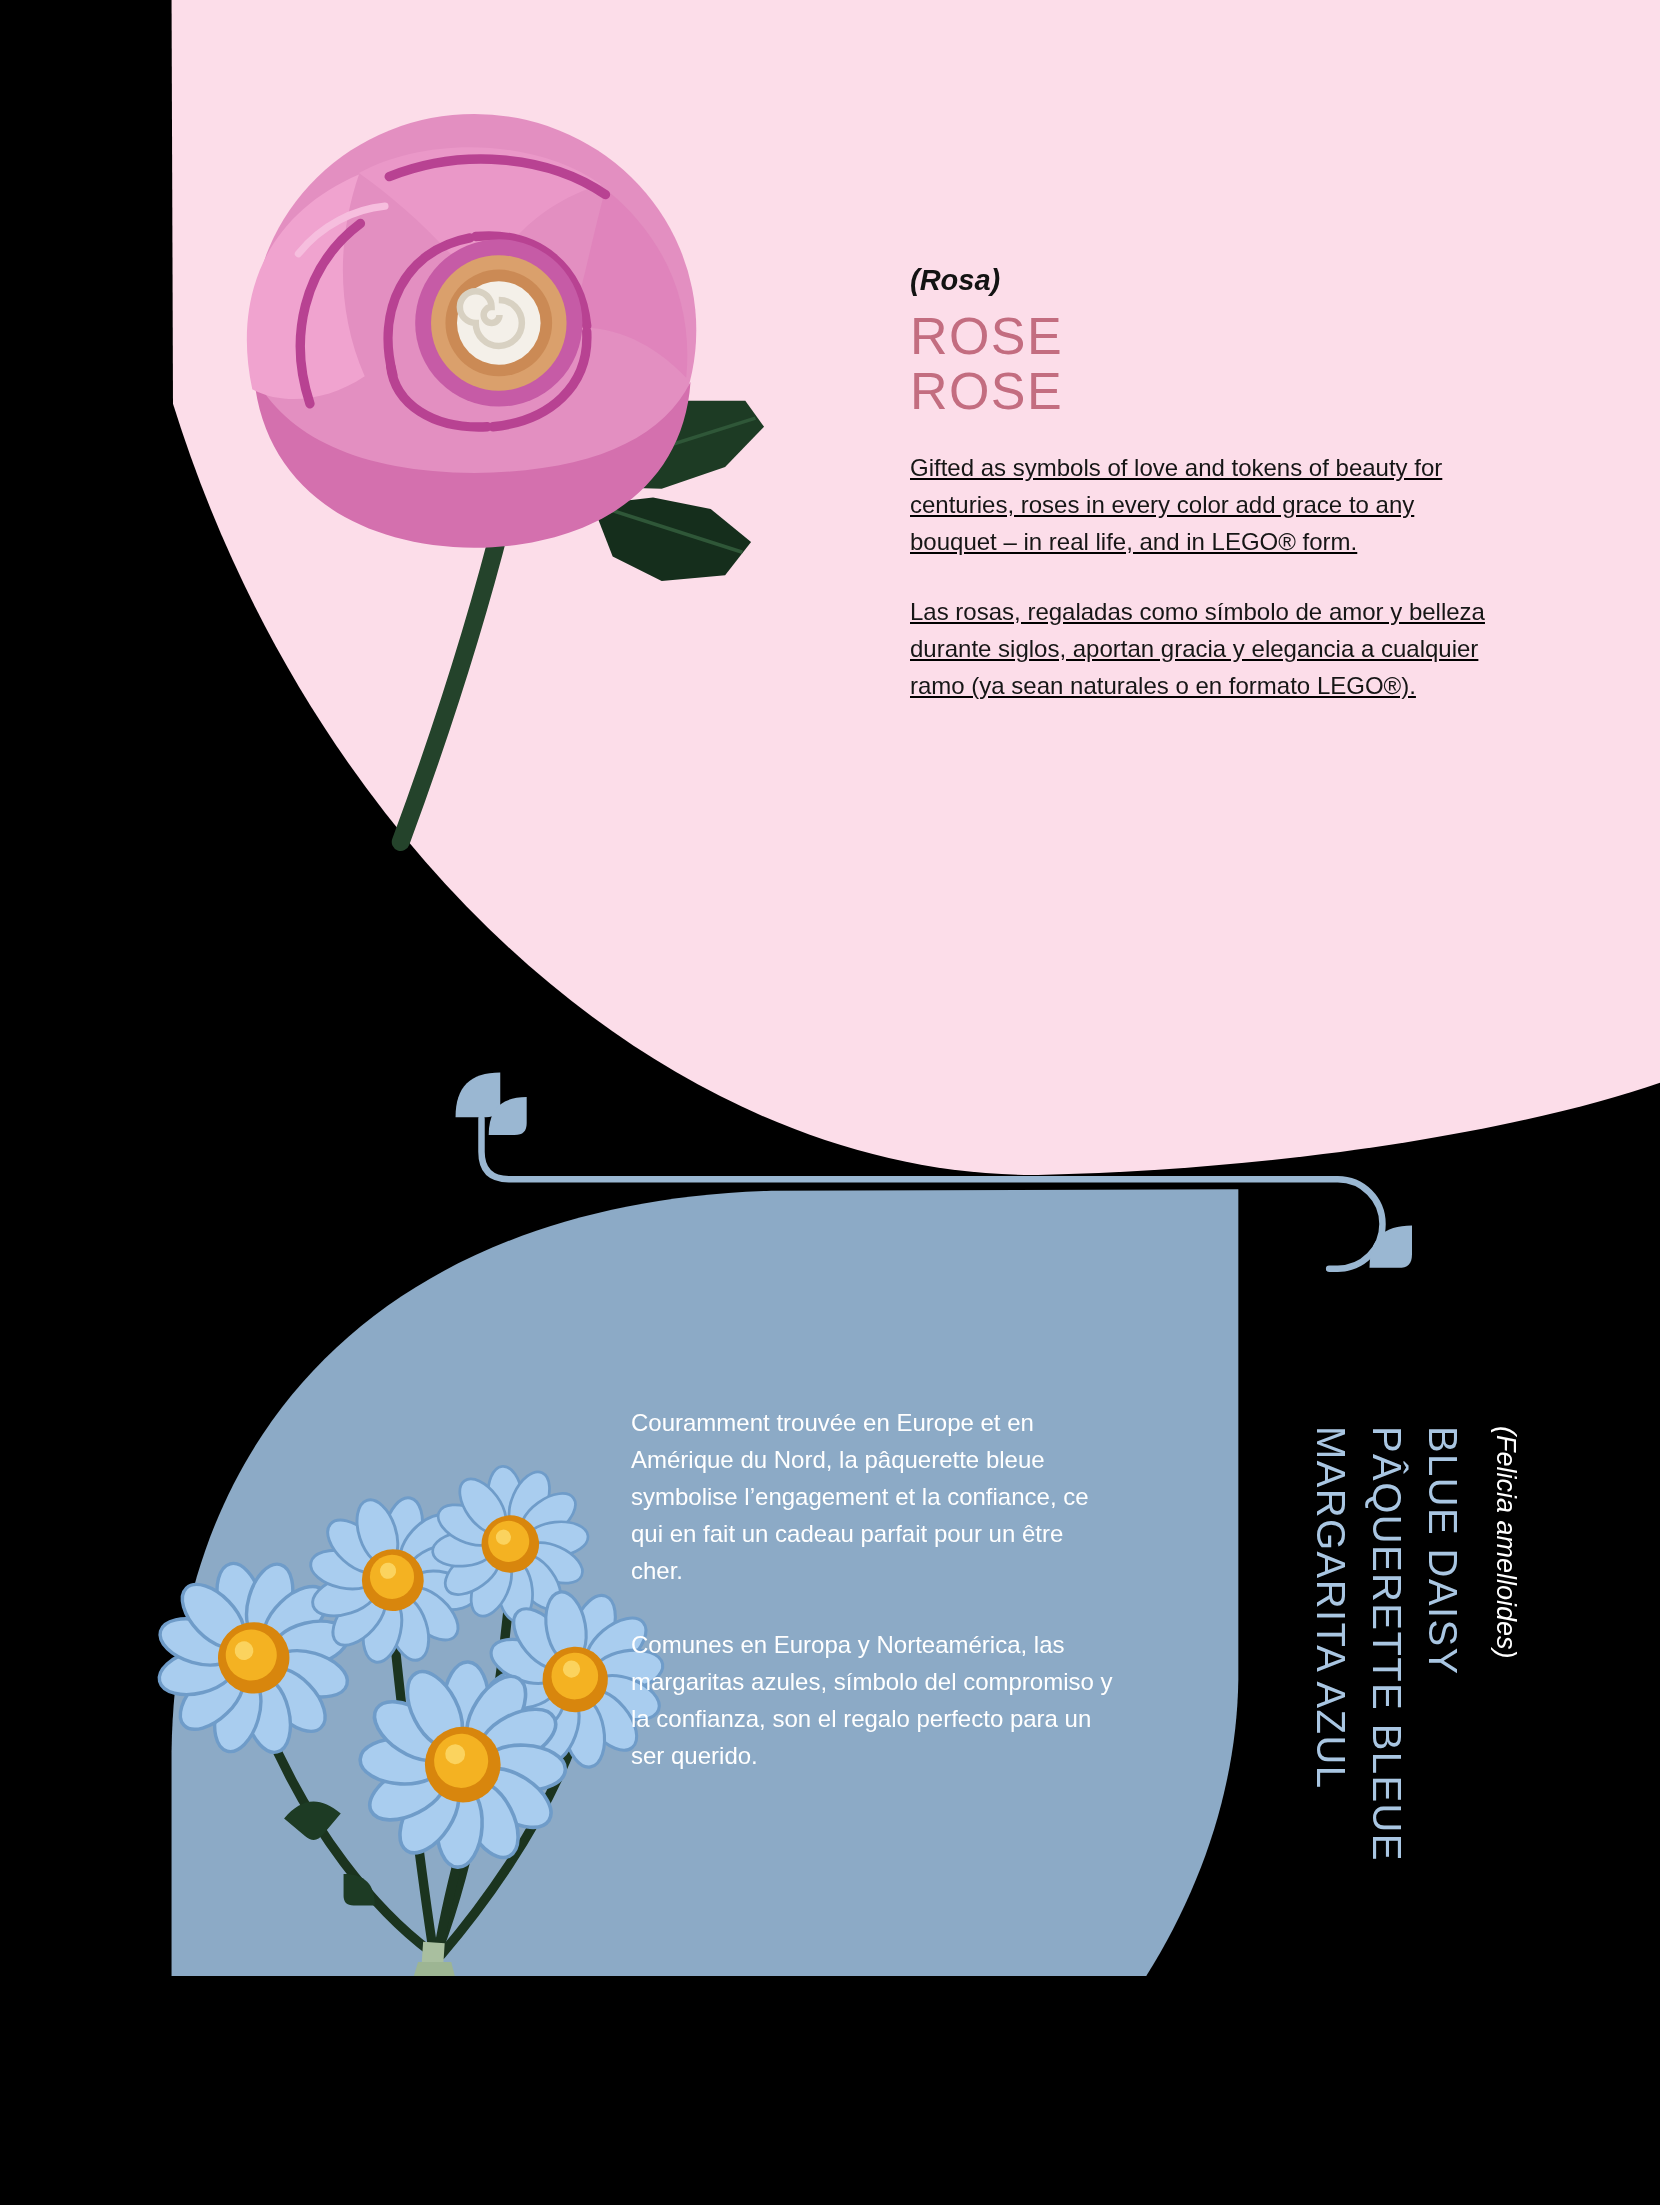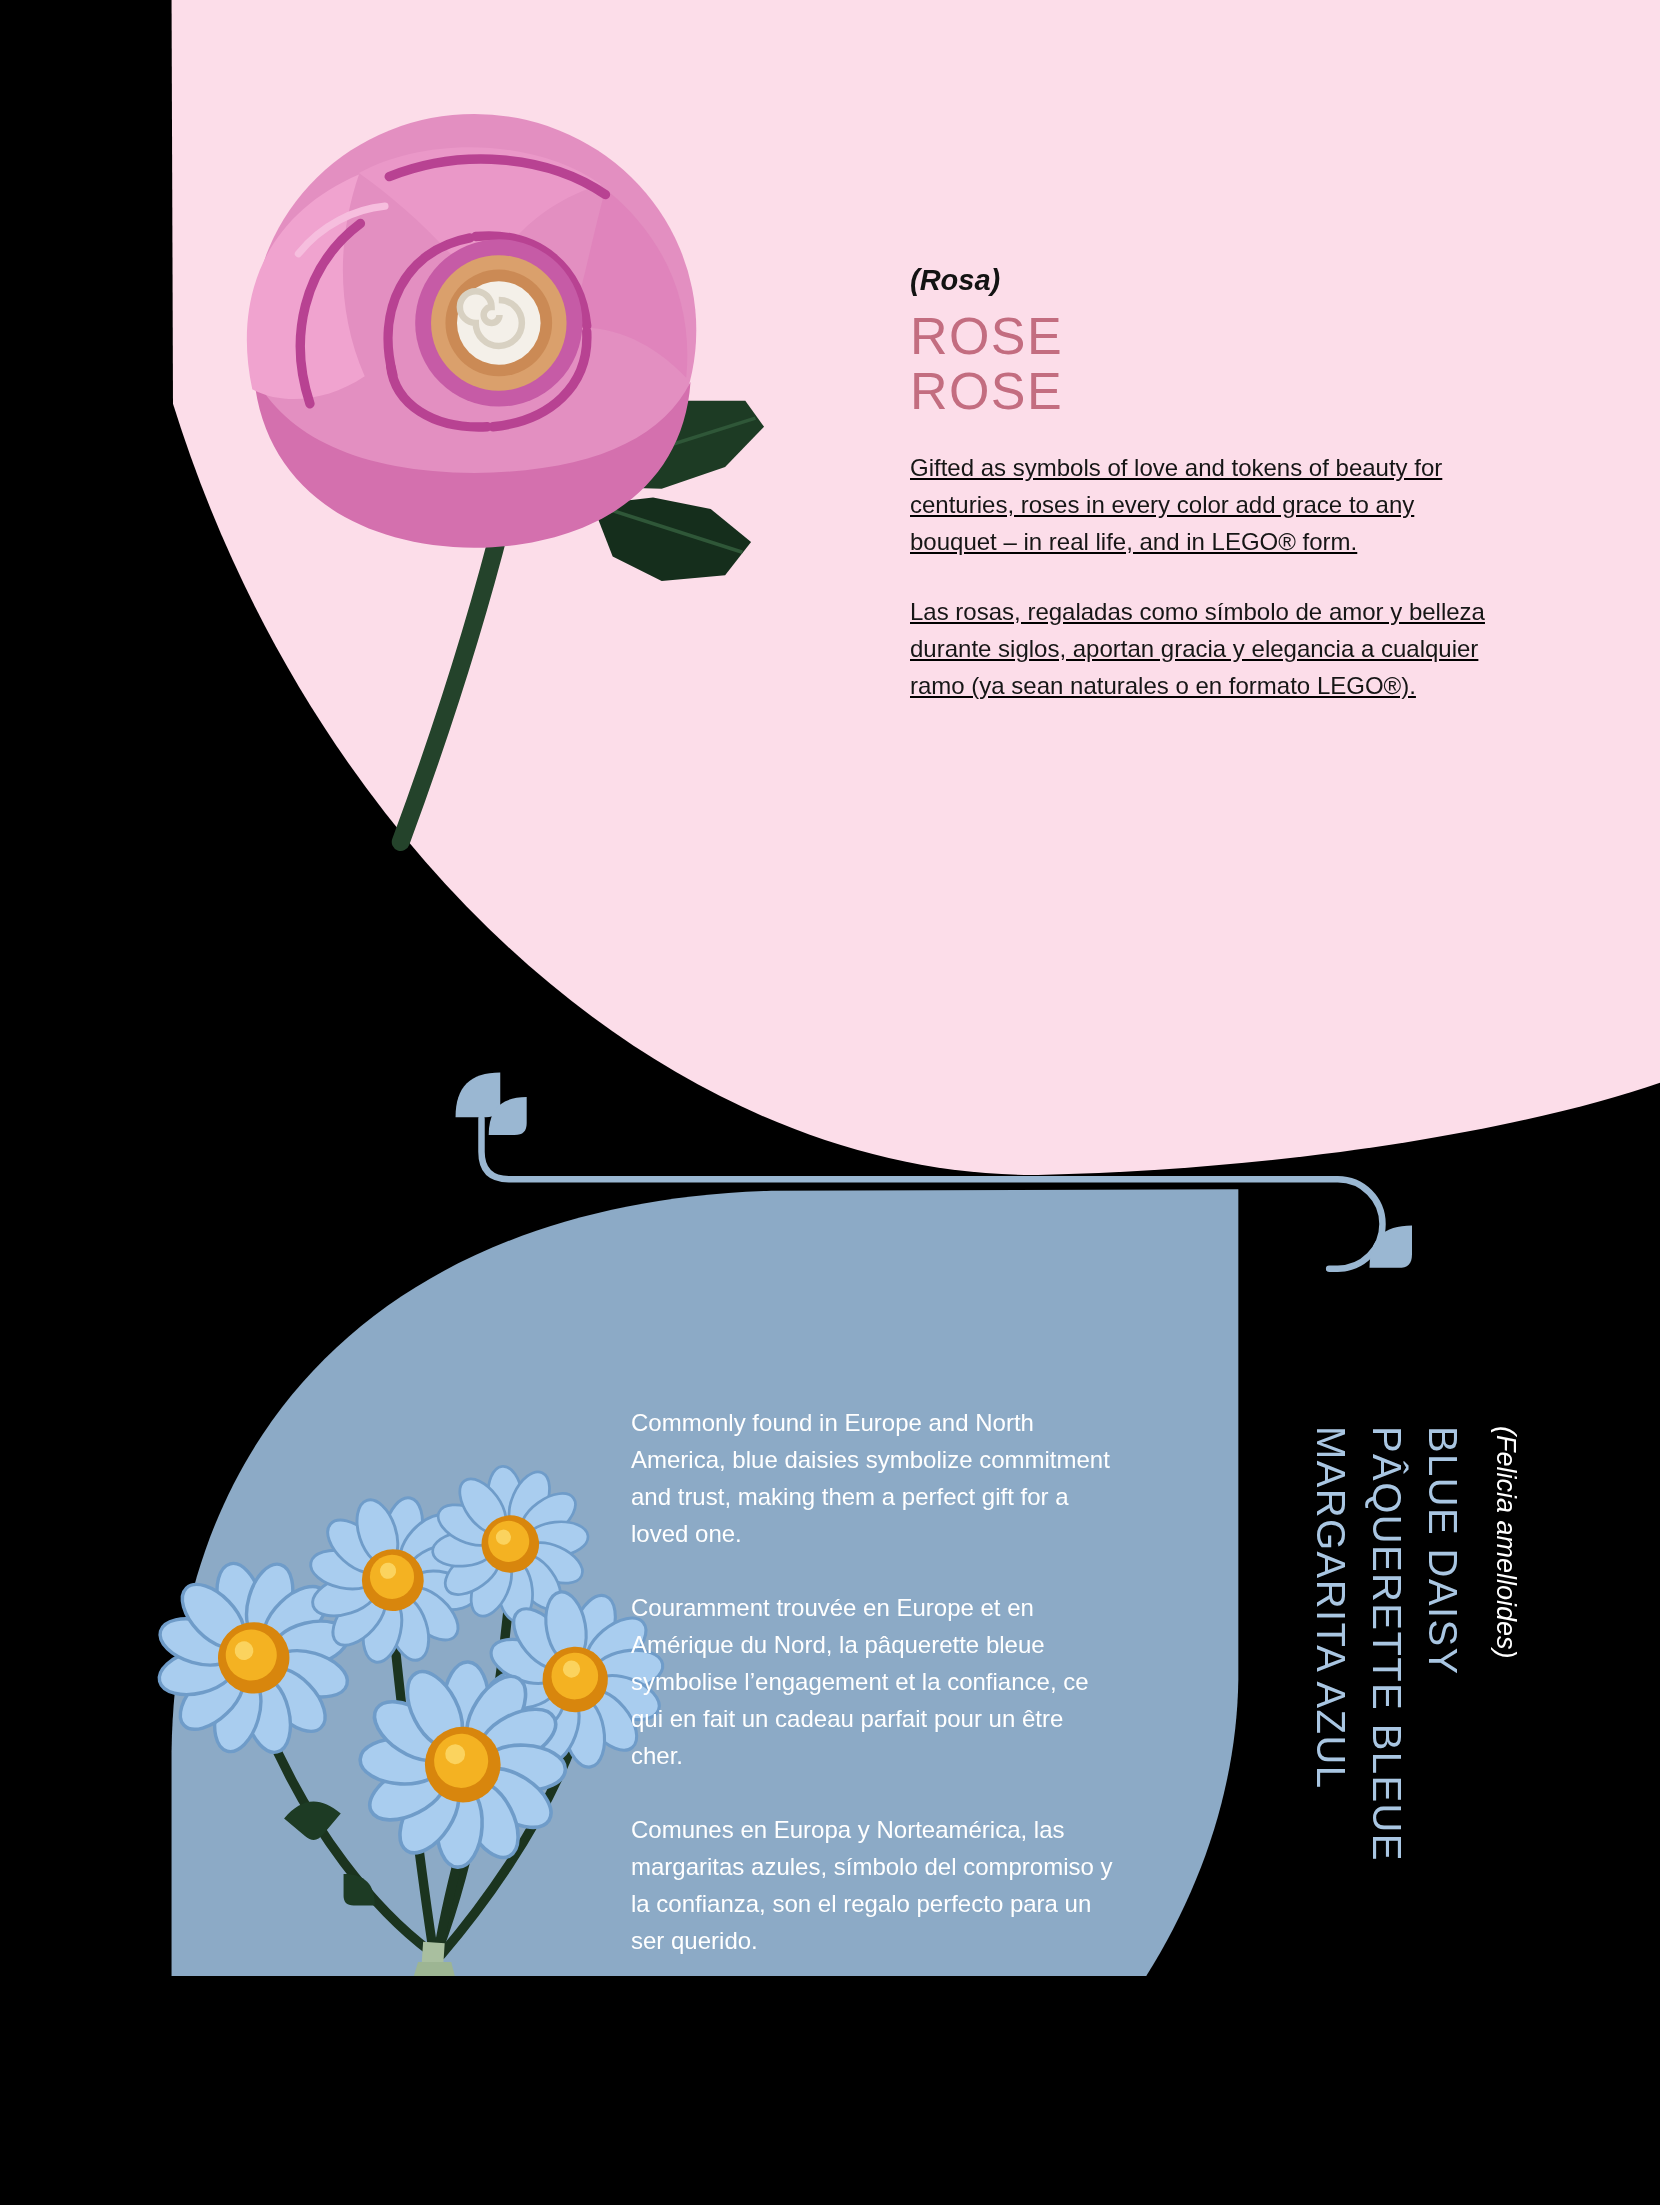--- a/index.html
+++ b/index.html
@@ -158,21 +158,20 @@
     <div class="latin-name">(Rosa)</div>
     <div class="big-title">ROSE</div>
     <div class="big-title">ROSE</div>
     <div class="rose-paras">
       <p class="para">Gifted as symbols of love and tokens of beauty for centuries, roses in every color add grace to any bouquet – in real life, and in LEGO® form.</p>
       <p class="para">Las rosas, regaladas como símbolo de amor y belleza durante siglos, aportan gracia y elegancia a cualquier ramo (ya sean naturales o en formato LEGO®).</p>
     </div>
   </div>
 
   <div class="daisy-text">
-    <p class="para">Commonly found in Europe and North America, blue daisies symbolize commitment and trust, making them a perfect gift for a loved one.</p>
     <p class="para">Couramment trouvée en Europe et en Amérique du Nord, la pâquerette bleue symbolise l’engagement et la confiance, ce qui en fait un cadeau parfait pour un être cher.</p>
     <p class="para">Comunes en Europa y Norteamérica, las margaritas azules, símbolo del compromiso y la confianza, son el regalo perfecto para un ser querido.</p>
   </div>
 
   <div class="vertical-block">
     <div class="v-latin">(Felicia amelloides)</div>
     <div class="v-title">BLUE DAISY</div>
     <div class="v-title">PÂQUERETTE BLEUE</div>
     <div class="v-title">MARGARITA AZUL</div>
   </div>

